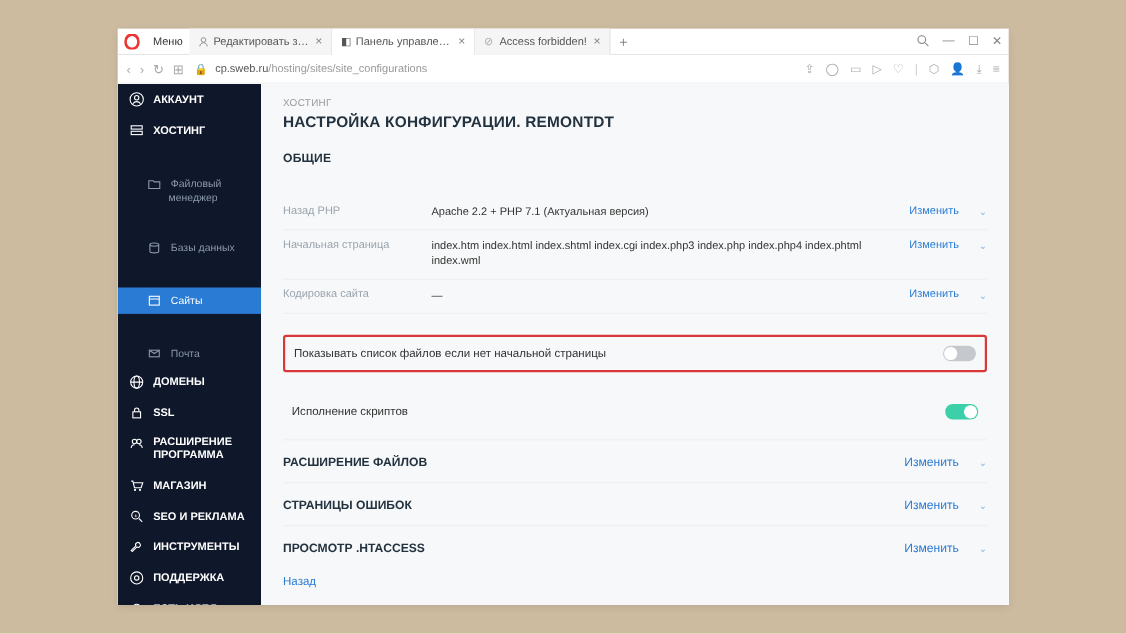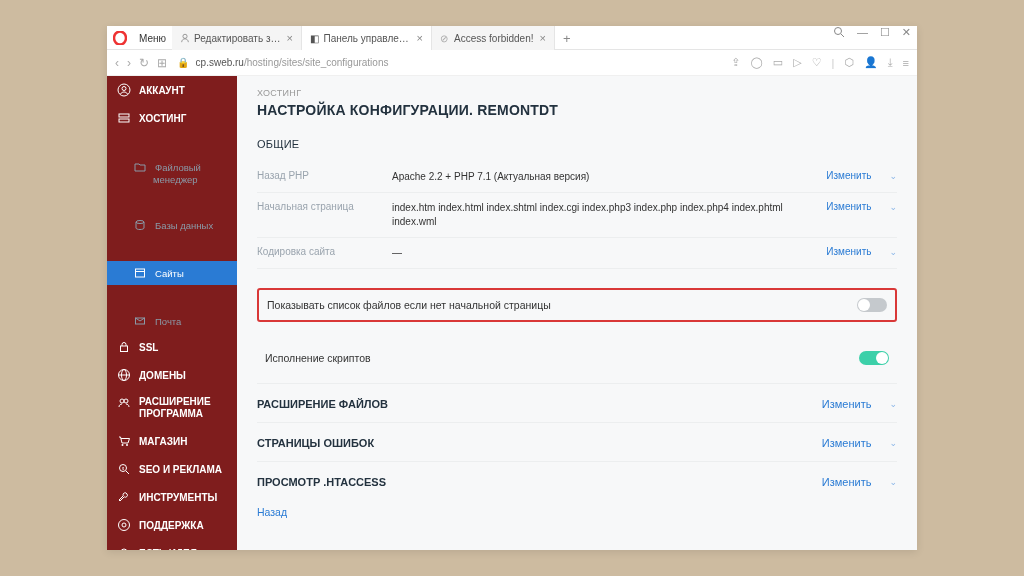--- a/index.html
+++ b/index.html
@@ -1,45 +1,45 @@
 <!DOCTYPE html>
 <html><head>
 <meta charset="utf-8">
 <style>
 * { margin: 0; padding: 0; box-sizing: border-box; font-family: Arial, sans-serif; }
 body { background: #cdbba0; display: flex; justify-content: center; align-items: center; width: 1024px; height: 576px; }
 .wrapper { width: 810px; height: 524px; background: #fff; display: flex; flex-direction: column; box-shadow: 0 2px 8px rgba(0,0,0,0.1); }
-.titlebar { height: 24px; display: flex; justify-content: flex-end; padding: 0 6px; border-bottom: 1px solid #e5e5e5; position: relative; }
+.titlebar { height: 24px; display: flex; align-items: center; justify-content: flex-end; padding: 0 6px; border-bottom: 1px solid #e5e5e5; position: relative; }
 .tab-strip { position: absolute; left: 0; top: 0; height: 24px; display: flex; align-items: center; }
 .opera-logo { width: 18px; height: 18px; margin: 0 4px; display: flex; align-items: center; justify-content: center; }
 .menu-btn { font-size: 10px; color: #333; padding: 0 6px; }
 .tab { height: 24px; display: flex; align-items: center; padding: 0 8px; font-size: 10px; color: #555; border-right: 1px solid #e5e5e5; max-width: 130px; }
 .tab.active { background: #fff; }
 .tab.inactive { background: #f5f5f5; }
 .tab-icon { width: 10px; height: 10px; margin-right: 4px; flex-shrink: 0; }
 .tab-close { margin-left: 6px; color: #888; font-size: 11px; }
 .tab-new { padding: 0 8px; color: #888; font-size: 13px; }
 .window-controls { display: flex; gap: 12px; color: #888; font-size: 11px; }
 .addrbar { height: 26px; display: flex; align-items: center; padding: 0 8px; border-bottom: 1px solid #f0f0f0; gap: 10px; }
 .nav-btns { display: flex; gap: 8px; color: #aaa; font-size: 12px; }
 .url { font-size: 10px; color: #999; flex: 1; display: flex; align-items: center; gap: 6px; }
 .url-host { color: #555; }
 .addr-icons { display: flex; gap: 10px; color: #aaa; font-size: 11px; align-items: center; }
 .app { flex: 1; display: flex; overflow: hidden; }
-.sidebar { width: 130px; background: #7f1d1d; color: #8a9aa8; overflow-y: auto; font-size: 10px; }
+.sidebar { width: 130px; background: #0f172a; color: #8a9aa8; overflow-y: auto; font-size: 10px; }
 .side-item { display: flex; align-items: center; padding: 7px 10px; gap: 8px; cursor: pointer; }
 .side-item.bold { color: #fff; font-weight: bold; }
 .side-sub { padding: 5px 10px 5px 26px; display: flex; align-items: center; gap: 8px; color: #8a9aa8; cursor: pointer; font-size: 9.5px; margin-top: 24px; }
 .side-sub.sel { background: #2a7bd4; color: #fff; }
 .side-sub-multi { flex-direction: column; align-items: flex-start; gap: 0; padding-top: 4px; padding-bottom: 4px; }
 .side-icon { width: 14px; height: 14px; flex-shrink: 0; display: inline-flex; align-items: center; justify-content: center; }
 .content { flex: 1; overflow-y: auto; background: #f7f8f9; padding: 12px 20px; }
 .breadcrumb { font-size: 9px; color: #999; margin-bottom: 4px; letter-spacing: 0.3px; }
 .page-title { font-size: 14px; font-weight: bold; color: #23323f; margin-bottom: 20px; letter-spacing: 0.2px; }
-.section-title { font-size: 11px; font-weight: normal; color: #23323f; margin-bottom: 12px; letter-spacing: 0.2px; }
+.section-title { font-size: 11px; font-weight: bold; color: #23323f; margin-bottom: 28px; letter-spacing: 0.2px; }
 .setting-row { display: flex; align-items: flex-start; padding: 8px 0; border-bottom: 1px solid #eceeef; font-size: 10px; }
 .setting-row:last-of-type { border-bottom: none; }
 .setting-label { width: 135px; color: #9aa4ae; flex-shrink: 0; }
 .setting-value { flex: 1; color: #333; line-height: 1.4; }
 .setting-action { color: #2a7bd4; display: flex; align-items: center; gap: 18px; cursor: pointer; }
 .chev { font-size: 9px; color: #8ab6e8; }
 .toggle-row { display: flex; align-items: center; padding: 10px 8px; font-size: 10.5px; color: #333; }
 .toggle-row.highlight { border: 2px solid #d93838; border-radius: 3px; padding: 8px; margin: 19px 0; }
 .toggle-label { flex: 1; }
 .toggle { width: 30px; height: 14px; border-radius: 8px; position: relative; cursor: pointer; }
@@ -179,35 +179,35 @@
             <svg width="12" height="12" viewBox="0 0 12 12">
               <rect x="1.5" y="3" width="9" height="6" fill="none" stroke="#8a9aa8"></rect>
               <path d="M1.5 3l4.5 3 4.5-3" fill="none" stroke="#8a9aa8"></path>
             </svg>
           </span>
         <span>Почта</span>
       </div>
       <div class="side-item bold">
         <span class="side-icon">
             <svg width="14" height="14" viewBox="0 0 14 14">
-              <rect x="3.5" y="6" width="7" height="5.5" fill="none" stroke="#fff"></rect>
-              <path d="M5 6V4.5a2 2 0 014 0V6" fill="none" stroke="#fff"></path>
-            </svg>
-          </span>
-        <span>SSL</span>
-      </div>
-      <div class="side-item bold">
-        <span class="side-icon">
-            <svg width="14" height="14" viewBox="0 0 14 14">
               <circle cx="7" cy="7" r="5.5" fill="none" stroke="#fff"></circle>
               <ellipse cx="7" cy="7" rx="2.5" ry="5.5" fill="none" stroke="#fff"></ellipse>
               <line x1="1.5" y1="7" x2="12.5" y2="7" stroke="#fff"></line>
             </svg>
           </span>
         <span>ДОМЕНЫ</span>
+      </div>
+      <div class="side-item bold">
+        <span class="side-icon">
+            <svg width="14" height="14" viewBox="0 0 14 14">
+              <rect x="3.5" y="6" width="7" height="5.5" fill="none" stroke="#fff"></rect>
+              <path d="M5 6V4.5a2 2 0 014 0V6" fill="none" stroke="#fff"></path>
+            </svg>
+          </span>
+        <span>SSL</span>
       </div>
       <div class="side-item bold" style="align-items:flex-start">
         <span class="side-icon">
             <svg width="14" height="14" viewBox="0 0 14 14">
               <circle cx="5" cy="5" r="2" fill="none" stroke="#fff"></circle>
               <circle cx="9" cy="5" r="2" fill="none" stroke="#fff"></circle>
               <path d="M2 11c0-2 1.5-3 3-3M12 11c0-2-1.5-3-3-3" fill="none" stroke="#fff"></path>
             </svg>
           </span>
         <span style="line-height:1.2">РАСШИРЕНИЕ ПРОГРАММА</span>

